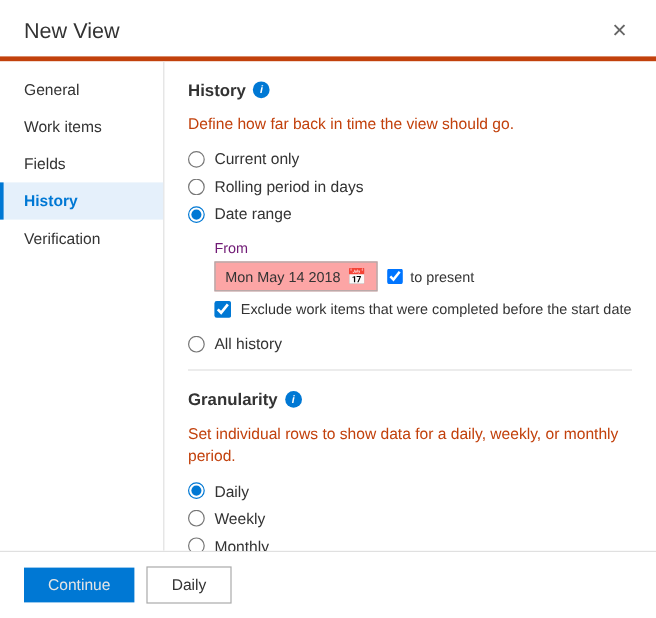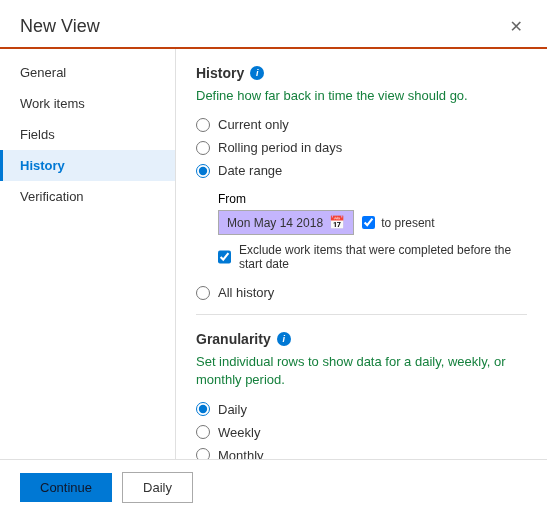--- a/index.html
+++ b/index.html
@@ -18,21 +18,21 @@
       background: #fff;
       box-shadow: 0 4px 20px rgba(0,0,0,0.2);
       display: flex;
       flex-direction: column;
     }
     .dialog-header {
       padding: 16px 20px 10px 20px;
       display: flex;
       align-items: center;
       justify-content: space-between;
-      border-bottom: 2px solid #c2410c;
+      border-bottom: 4px solid #c2410c;
     }
     .dialog-title {
       font-size: 18px;
       font-weight: 400;
       color: #333;
     }
     .close-btn {
       cursor: pointer;
       font-size: 16px;
       color: #666;
@@ -40,21 +40,21 @@
       border: none;
       line-height: 1;
       padding: 2px 4px;
     }
     .dialog-body {
       display: flex;
       flex: 1;
       overflow: hidden;
     }
     .sidebar {
-      width: 176px;
+      width: 137px;
       border-right: 1px solid #e0e0e0;
       padding: 8px 0;
     }
     .sidebar-item {
       padding: 8px 20px;
       cursor: pointer;
       color: #333;
       font-size: 13px;
     }
     .sidebar-item.active {
@@ -87,23 +87,24 @@
       font-size: 9px;
       display: inline-flex;
       align-items: center;
       justify-content: center;
       font-style: italic;
       font-weight: bold;
       cursor: pointer;
       flex-shrink: 0;
     }
     .section-desc {
-      color: #15803d;
+      color: #c2410c;
       margin-bottom: 12px;
       line-height: 1.4;
+      margin-top: 12px;
     }
     .radio-group {
       display: flex;
       flex-direction: column;
       gap: 8px;
       margin-bottom: 10px;
     }
     .radio-item {
       display: flex;
       align-items: center;
@@ -119,38 +120,38 @@
     .radio-label {
       color: #333;
     }
     .date-range-section {
       margin-left: 22px;
       margin-top: 6px;
       margin-bottom: 6px;
     }
     .from-label {
       font-size: 12px;
-      color: #000000;
+      color: #701a75;
       margin-bottom: 4px;
     }
     .from-row {
       display: flex;
       align-items: center;
       gap: 8px;
       margin-bottom: 8px;
     }
     .date-input {
       border: 1px solid #aaa;
       padding: 4px 8px;
       font-size: 12px;
       display: flex;
       align-items: center;
       gap: 6px;
       color: #333;
-      background: #c4b5fd;
+      background: #fca5a5;
     }
     .calendar-icon {
       color: #555;
       font-size: 13px;
     }
     .to-present-row {
       display: flex;
       align-items: center;
       gap: 6px;
     }
@@ -183,21 +184,21 @@
     }
     .dialog-footer {
       padding: 12px 20px;
       border-top: 1px solid #e0e0e0;
       display: flex;
       gap: 10px;
       align-items: center;
     }
     .btn-primary {
       background: #0078d4;
-      color: #0f172a;
+      color: #e5e5e5;
       border: none;
       padding: 7px 20px;
       font-size: 13px;
       cursor: pointer;
       font-family: inherit;
     }
     .btn-secondary {
       background: #fff;
       color: #333;
       border: 1px solid #aaa;

